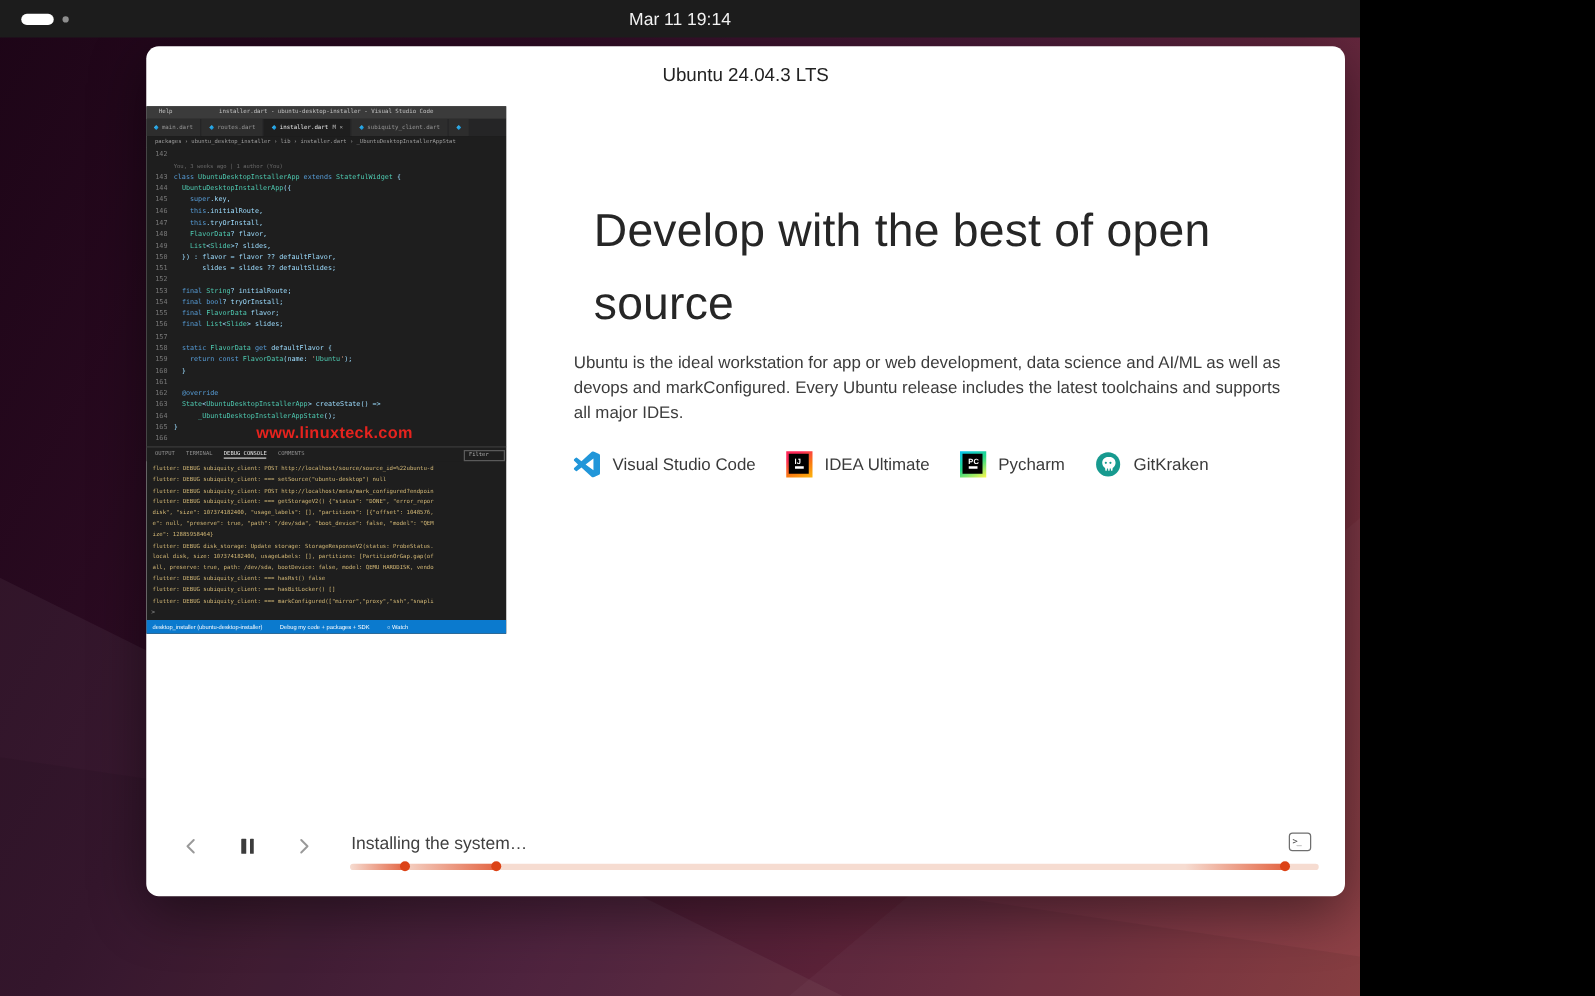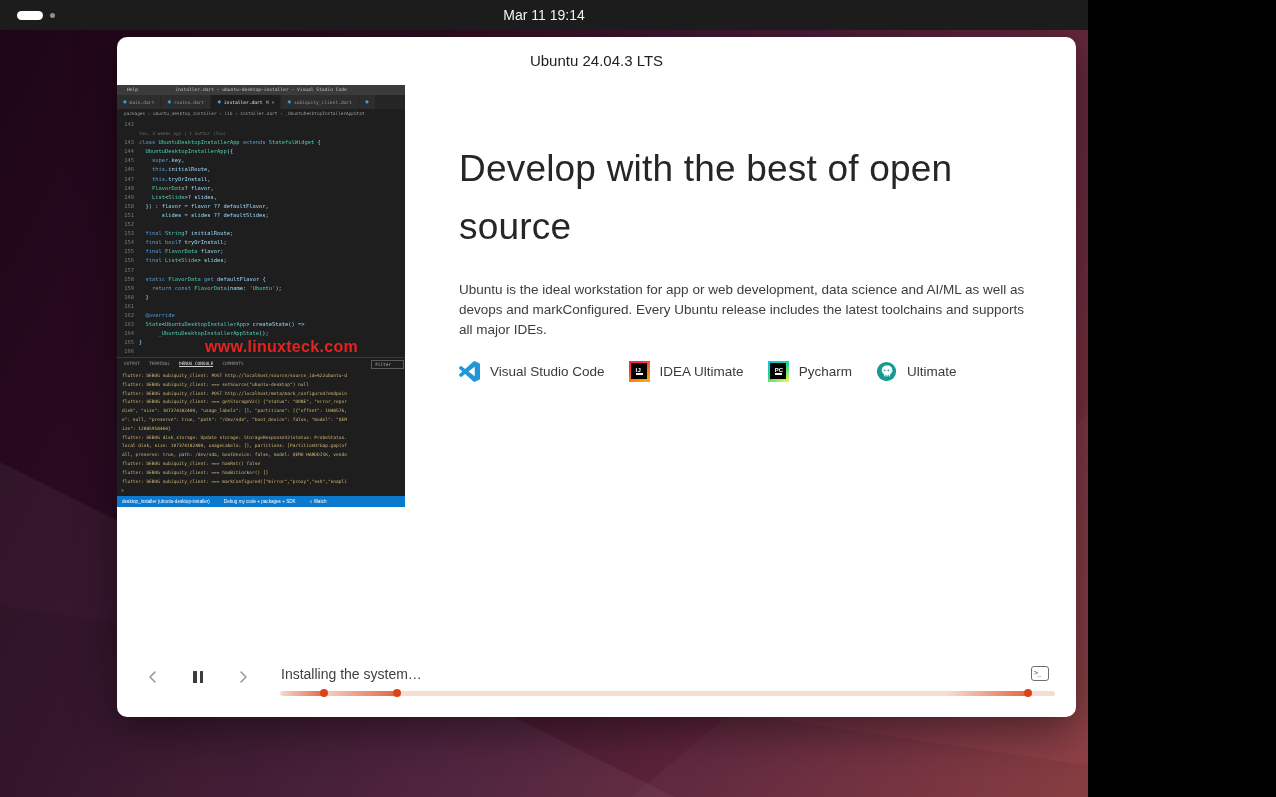--- a/index.html
+++ b/index.html
@@ -19,21 +19,21 @@
     color:#f2f2f2;font-size:14px;}
   .tb-ico{position:absolute;top:7px;width:16px;height:16px;}
   .tb-ico svg{display:block;}
 
   
   .card{position:absolute;left:117px;top:37px;width:959px;height:680px;background:#ffffff;border-radius:10px;
     box-shadow:0 12px 44px rgba(0,0,0,0.45);overflow:hidden;}
   .card-title{position:absolute;top:0;left:0;right:0;height:46px;display:flex;align-items:center;justify-content:center;
     font-size:15px;color:#222;}
 
-  .slide-heading{position:absolute;left:342px;top:103px;width:575px;margin:0;font-size:37px;font-weight:300;
+  .slide-heading{position:absolute;left:342px;top:103px;width:575px;margin:16px;font-size:37px;font-weight:300;
     line-height:58px;color:#262626;letter-spacing:0.2px;}
   .slide-body{position:absolute;left:342px;top:243px;width:578px;margin:0;font-size:13.5px;line-height:20px;color:#3c3c3c;}
   .ide-row{position:absolute;left:342px;top:321px;display:flex;align-items:center;gap:24px;height:26px;justify-content:center;}
   .ide-item{display:flex;align-items:center;gap:10px;font-size:13.5px;color:#3a3a3a;}
   .ide-icon{width:21px;height:21px;flex:none;display:block;position:relative;}
   .ide-icon svg{display:block;}
   .jb{width:21px;height:21px;display:block;position:relative;}
   .idea-grad{background:linear-gradient(150deg,#fe2857 0%,#fe2857 22%,#f97a12 62%,#fdb60d 100%);}
   .pycharm-grad{background:linear-gradient(150deg,#07c3f2 0%,#21d789 46%,#fcf84a 100%);}
   .jb-inner{position:absolute;left:2.5px;top:2.5px;right:2.5px;bottom:2.5px;background:#000;}
@@ -56,21 +56,21 @@
   .vs-breadcrumb{height:9px;background:#1e1e1e;color:#9d9d9d;font-size:4.4px;line-height:9px;padding-left:7px;
     white-space:nowrap;overflow:hidden;}
   .vs-code{position:relative;background:#1e1e1e;padding-top:2px;height:237px;overflow:hidden;}
   .code-row{display:flex;height:9.1px;line-height:9.1px;font-size:5.4px;white-space:pre;}
   .code-row .ln{width:17px;text-align:right;color:#7a7a7a;padding-right:5px;flex:none;}
   .code-row .ct{color:#9cdcfe;}
   .code-row.ann .ct{color:#6b6b6b;font-size:4.4px;}
   .ct b{color:#569cd6;font-weight:normal;}
   .ct u{color:#4ec9b0;text-decoration:none;}
   .ct s{color:#ce9178;text-decoration:none;}
-  .watermark{position:absolute;left:88px;top:253px;font-family:"Liberation Sans",sans-serif;font-size:16px;
+  .watermark{position:absolute;left:88px;top:253px;font-family:"Liberation Sans",sans-serif;font-size:13px;
     font-weight:bold;color:#e6231e;z-index:3;letter-spacing:0.3px;white-space:nowrap;}
   .vs-paneltabs{height:11px;background:#1e1e1e;border-top:1px solid #3a3a3a;display:flex;align-items:center;gap:9px;
     padding-left:7px;font-size:4.4px;color:#8f8f8f;position:relative;}
   .ptab{white-space:nowrap;}
   .ptab.active{color:#e8e8e8;border-bottom:0.8px solid #cccccc;}
   .filter-box{position:absolute;right:1px;top:1.5px;border:1px solid #5a5a5a;color:#aaa;height:7px;line-height:7px;
     padding:0 12px 0 3px;font-size:4.4px;}
   .vs-console{padding-top:3px;}
   .con-row{height:8.8px;line-height:8.8px;font-size:4.5px;color:#d3b876;white-space:pre;padding-left:5px;overflow:hidden;}
   .con-prompt{height:8px;line-height:8px;font-size:5px;color:#9a9a9a;padding-left:4px;}
@@ -259,21 +259,21 @@
         </div>
         <div class="ide-item">
           <span class="ide-icon">
             <svg width="21" height="21" viewBox="0 0 24 24">
               <circle cx="12" cy="12" r="11" fill="#179a8f"></circle>
               <path fill="#fff" d="M12 5.2c-3.1 0-5.4 2.4-5.4 5.4 0 2 1 3.7 2.6 4.6l.35 2.6h1.2l.2-2.1h.95l.2 2.1h1.2l.2-2.1h.95l.2 2.1h1.2l.35-2.6c1.6-.9 2.6-2.6 2.6-4.6 0-3-2.3-5.4-5.4-5.4z"></path>
               <circle cx="9.9" cy="10.6" r="1" fill="#179a8f"></circle>
               <circle cx="14.1" cy="10.6" r="1" fill="#179a8f"></circle>
             </svg>
           </span>
-          <span>Ultimate</span>
+          <span>GitKraken</span>
         </div>
       </div>
 
     <button class="nav-btn nav-back">
       <svg width="14" height="14" viewBox="0 0 14 14" fill="none" stroke="#9a9a9a" stroke-width="1.6" stroke-linecap="round" stroke-linejoin="round">
         <polyline points="9,2 4,7 9,12"></polyline>
       </svg>
     </button>
     <button class="nav-btn nav-pause">
       <span class="pause-bar"></span>

